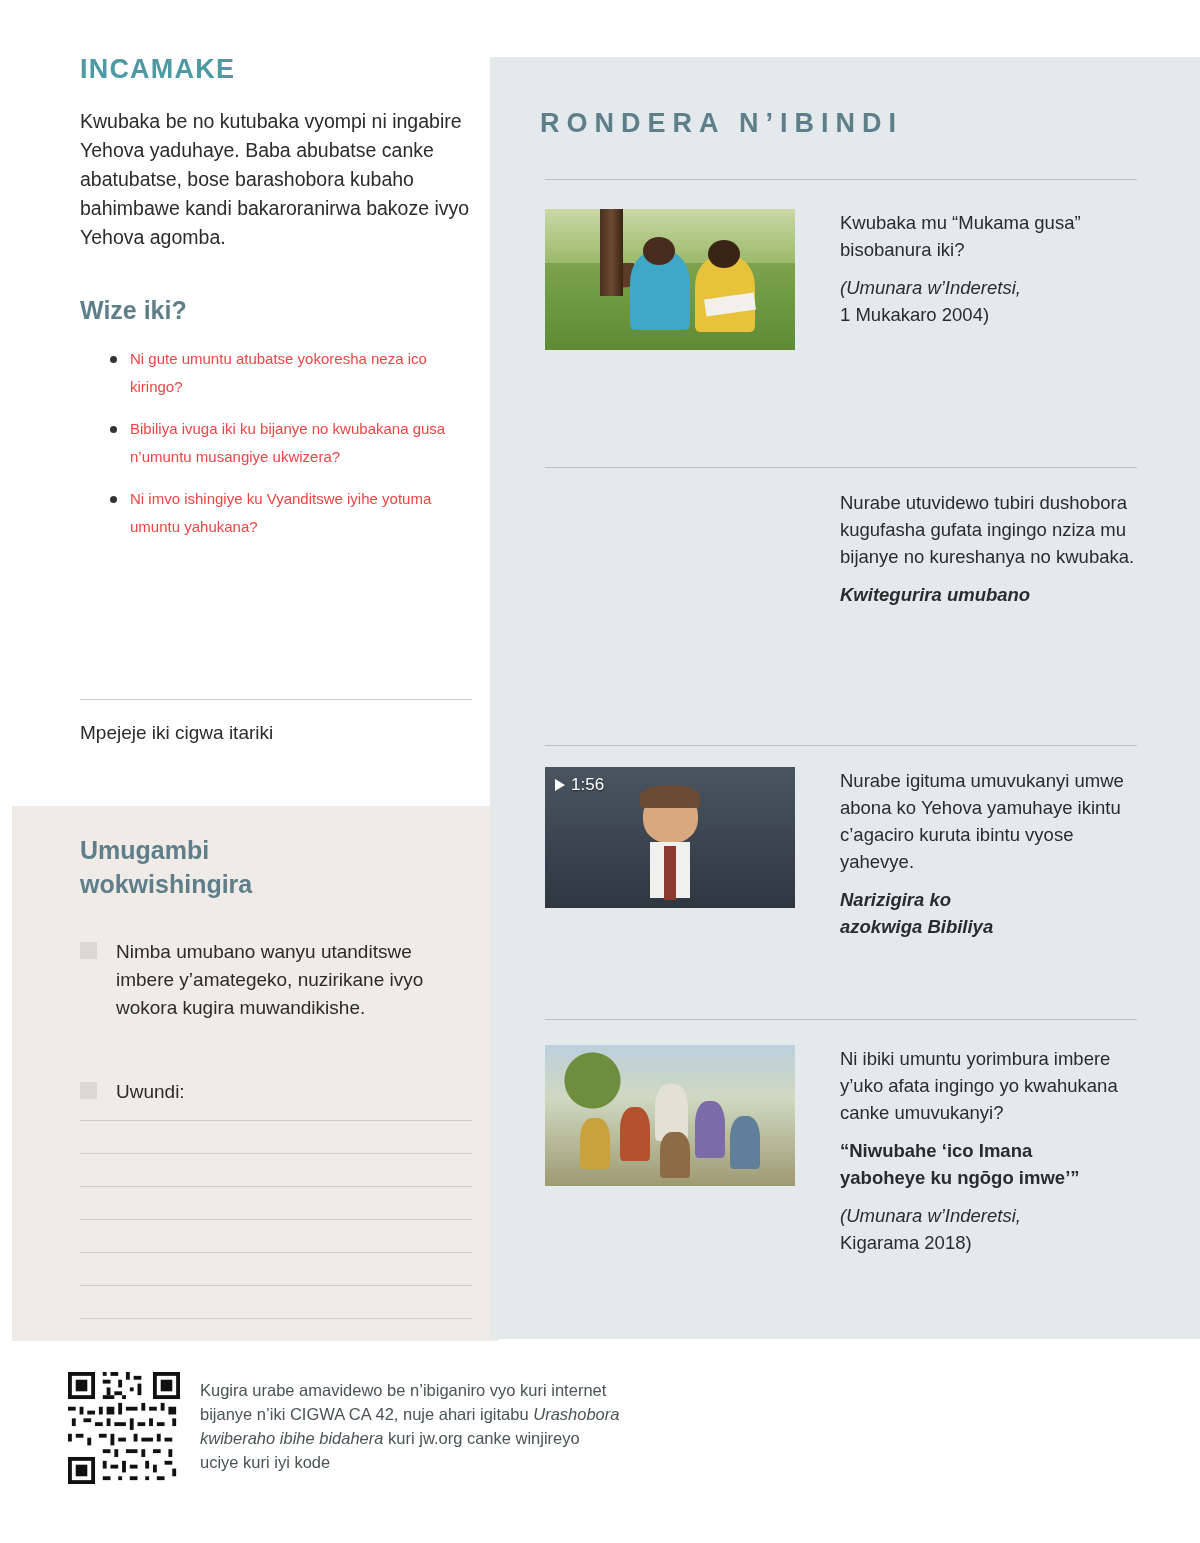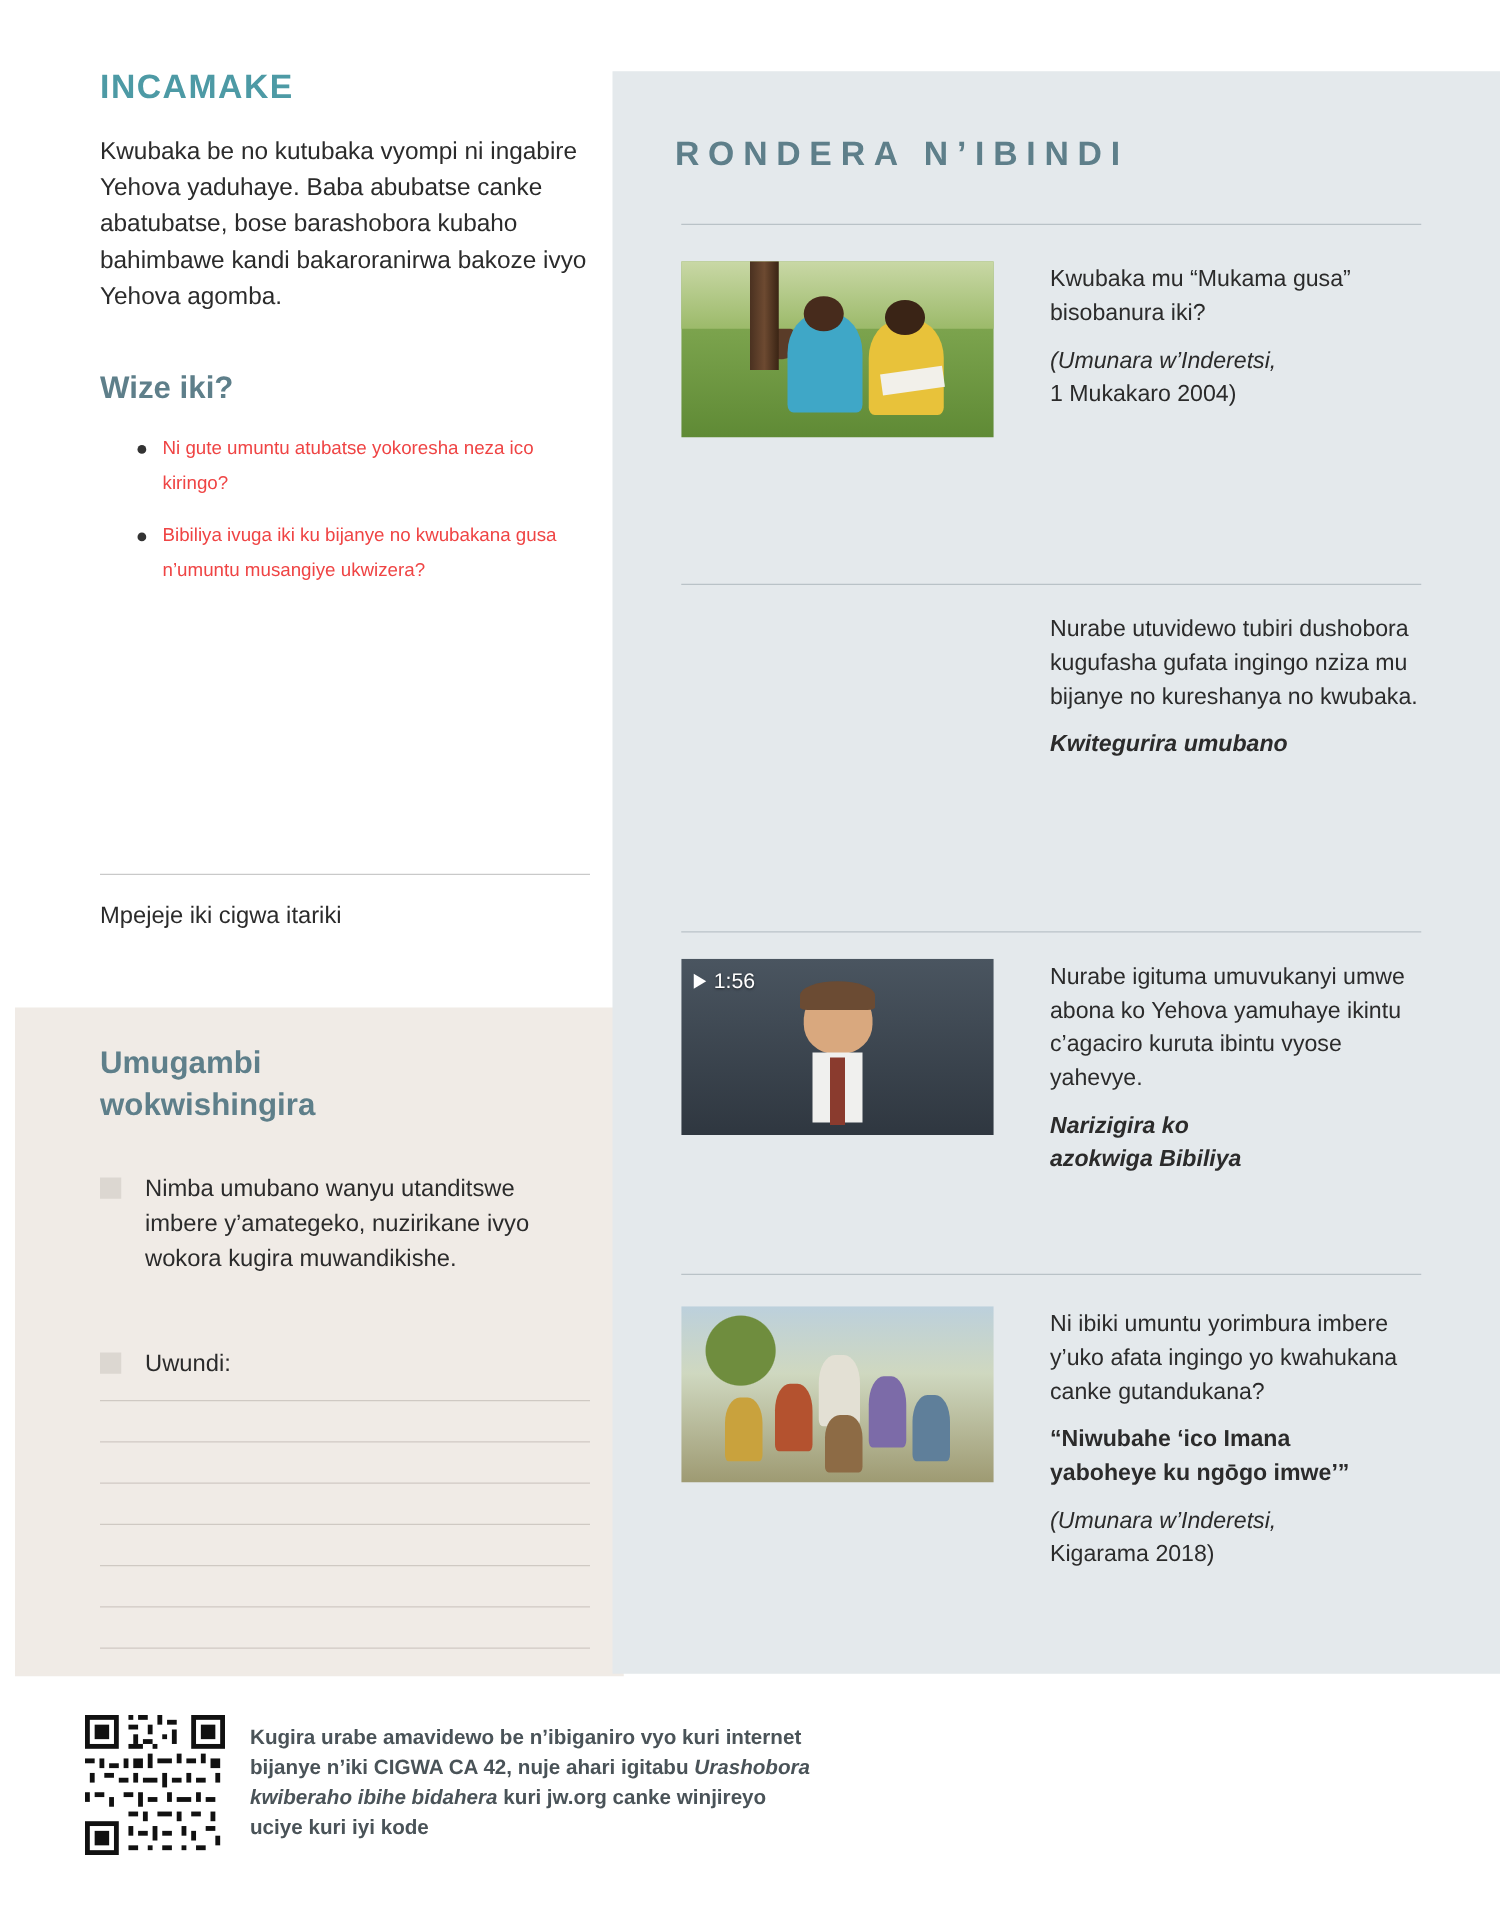--- a/index.html
+++ b/index.html
@@ -350,41 +350,42 @@
       repeating-linear-gradient(90deg, #111 0 6px, transparent 6px 12px),
       repeating-linear-gradient(0deg, #111 0 6px, transparent 6px 12px);
     background-blend-mode: multiply;
     position: absolute;
   }
   .footer-text {
     margin-left: 132px;
     font-size: 16.5px;
     line-height: 24px;
     color: #4a5358;
-    font-weight: bold;
+    font-weight: normal;
     padding-top: 6px;
   }
   .footer-text .ital { font-style: italic; }
 </style>
 </head>
 <body>
 
 <div class="page">
 
   <div class="left-col">
 
     <div class="beige-panel"></div>
 
     <div class="left-inner">
       <h1 class="incamake">INCAMAKE</h1>
       <p class="summary">Kwubaka be no kutubaka vyompi ni ingabire Yehova yaduhaye. Baba abubatse canke abatubatse, bose barashobora kubaho bahimbawe kandi bakaroranirwa bakoze ivyo Yehova agomba.</p>
       <h2 class="wize">Wize iki?</h2>
       <ul class="questions">
         <li>Ni gute umuntu atubatse yokoresha neza ico kiringo?</li>
         <li>Bibiliya ivuga iki ku bijanye no kwubakana gusa n’umuntu musangiye ukwizera?</li>
+        <li>Ni imvo ishingiye ku Vyanditswe iyihe yotuma umuntu yahukana?</li>
       </ul>
     </div>
 
     <div class="divider"></div>
 
     <div class="mpejeje">Mpejeje iki cigwa itariki</div>
 
     <h2 class="umugambi">
       <span>Umugambi</span><br>
       <span>wokwishingira</span>
@@ -471,21 +472,21 @@
           <div class="tree"></div>
           <div class="robe1"></div>
           <div class="robe2"></div>
           <div class="robe3"></div>
           <div class="robe4"></div>
           <div class="robe5"></div>
           <div class="robe6"></div>
         </div>
       </div>
       <div class="body">
-        <p>Ni ibiki umuntu yorimbura imbere y’uko afata ingingo yo kwahukana canke gutandukana?</p>
+        <p>Ni ibiki umuntu yorimbura imbere y’uko afata ingingo yo kwahukana canke umuvukanyi?</p>
         <p><span class="bold">“Niwubahe ‘ico Imana</span><br><span class="bold">yaboheye ku ngōgo imwe’”</span></p>
         <p><span class="ital">(Umunara w’Inderetsi,</span><br><span>Kigarama 2018)</span></p>
       </div>
     </div>
   </div>
 
   <div class="footer">
     <div class="qr">
       <svg width="112" height="112" viewBox="0 0 29 29">
         <rect width="29" height="29" fill="#ffffff"></rect>

